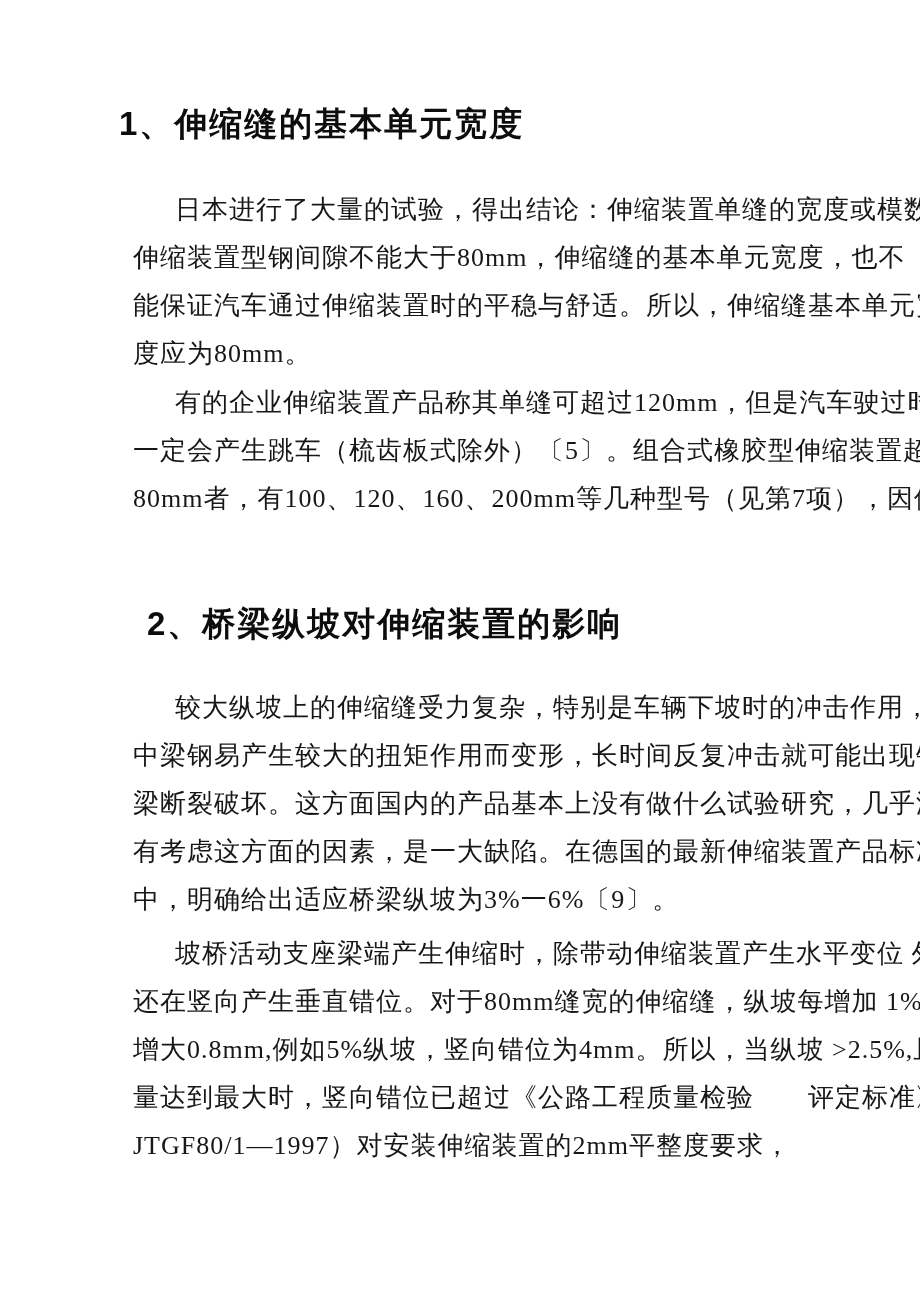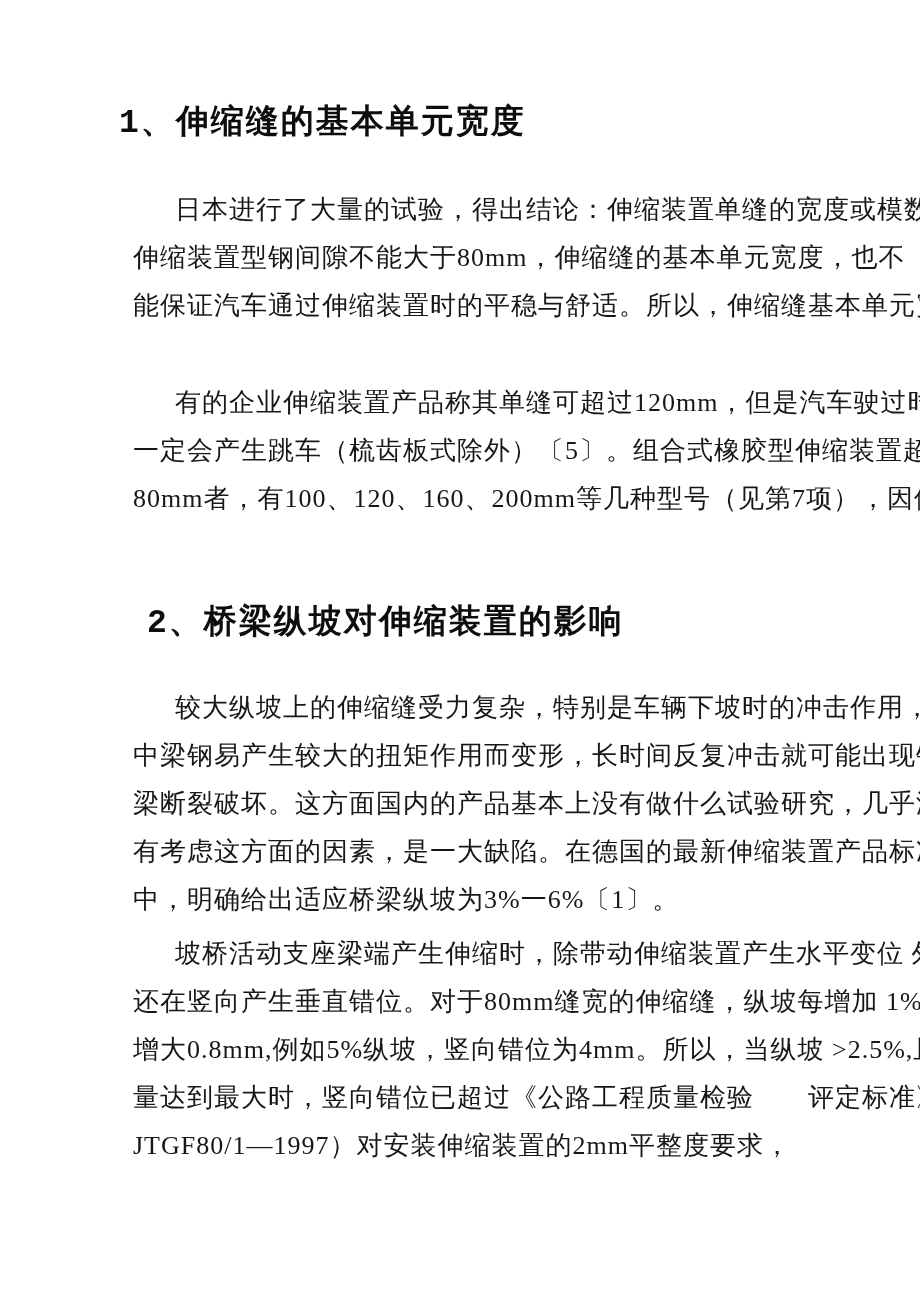--- a/index.html
+++ b/index.html
@@ -13,21 +13,21 @@
     height: 1302px;
     margin: 0 auto;
     background: #ffffff;
     color: #141414;
     overflow: hidden;
     font-family: "Liberation Serif", "DejaVu Serif", serif;
   }
   .heading {
     position: absolute;
     margin: 0;
-    font-family: Liberation Mono, monospace;
+    font-family: Liberation Sans, sans-serif;
     font-weight: 700;
     font-size: 33px;
     line-height: 40px;
     letter-spacing: 2px;
     color: #0d0d0d;
     white-space: nowrap;
   }
   .heading-1 { left: 119px; top: 104px; }
   .heading-2 { left: 147px; top: 604px; text-align: right; }
   .para {
@@ -55,36 +55,37 @@
 <body>
 
 <div class="page">
 
   <h1 class="heading heading-1">1、伸缩缝的基本单元宽度</h1>
 
   <div class="para para-1">
       <div class="line first">日本进行了大量的试验，得出结论：伸缩装置单缝的宽度或模数</div>
       <div class="line">伸缩装置型钢间隙不能大于80mm，伸缩缝的基本单元宽度，也不</div>
       <div class="line">能保证汽车通过伸缩装置时的平稳与舒适。所以，伸缩缝基本单元宽</div>
+      <div class="line">度应为80mm。</div>
     </div>
 
   <div class="para para-2">
       <div class="line first">有的企业伸缩装置产品称其单缝可超过120mm，但是汽车驶过时</div>
       <div class="line">一定会产生跳车（梳齿板式除外）〔5〕。组合式橡胶型伸缩装置超过</div>
       <div class="line">80mm者，有100、120、160、200mm等几种型号（见第7项），因使 用效</div>
     </div>
 
   <h1 class="heading heading-2">2、桥梁纵坡对伸缩装置的影响</h1>
 
   <div class="para para-3">
       <div class="line first">较大纵坡上的伸缩缝受力复杂，特别是车辆下坡时的冲击作用，</div>
       <div class="line">中梁钢易产生较大的扭矩作用而变形，长时间反复冲击就可能出现钢</div>
       <div class="line">梁断裂破坏。这方面国内的产品基本上没有做什么试验研究，几乎没</div>
       <div class="line">有考虑这方面的因素，是一大缺陷。在德国的最新伸缩装置产品标准</div>
-      <div class="line">中，明确给出适应桥梁纵坡为3%一6%〔1〕。</div>
+      <div class="line">中，明确给出适应桥梁纵坡为3%一6%〔9〕。</div>
     </div>
 
   <div class="para para-4">
       <div class="line first">坡桥活动支座梁端产生伸缩时，除带动伸缩装置产生水平变位 外，</div>
       <div class="line">还在竖向产生垂直错位。对于80mm缝宽的伸缩缝，纵坡每增加 1%,错位</div>
       <div class="line">增大0.8mm,例如5%纵坡，竖向错位为4mm。所以，当纵坡 &gt;2.5%,且伸缩</div>
       <div class="line">量达到最大时，竖向错位已超过《公路工程质量检验　　评定标准》（</div>
       <div class="line">JTGF80/1—1997）对安装伸缩装置的2mm平整度要求，</div>
     </div>
 

